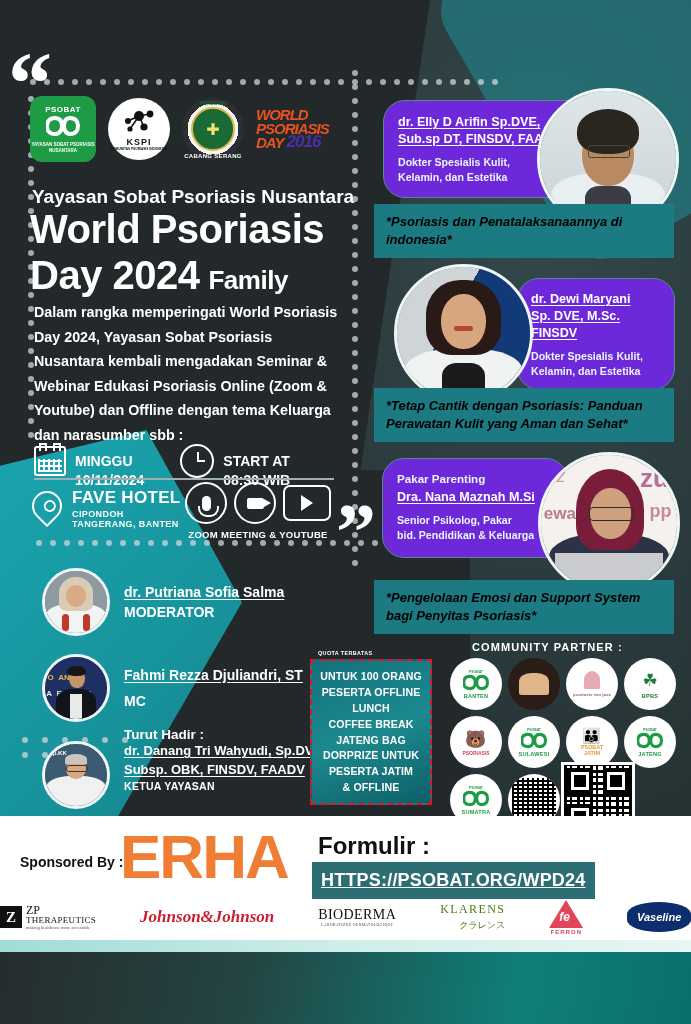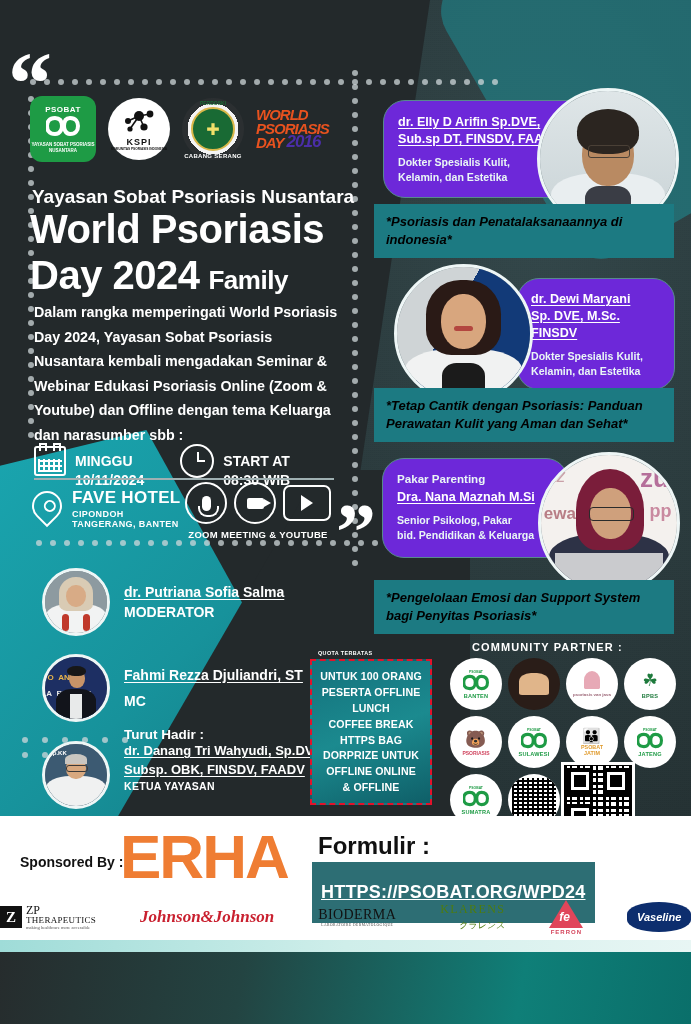--- a/index.html
+++ b/index.html
@@ -178,21 +178,21 @@
   .qr-eye{position:absolute;width:18px;height:18px;border:4px solid #000;background:#fff;}
   .qr-eye:after{content:"";position:absolute;inset:3px;background:#000;}
 
   
   .footer{position:absolute;left:0;top:816px;width:691px;height:124px;background:#fff;}
   .f-spon{position:absolute;left:20px;top:38px;color:#111;font-size:14px;font-weight:800;}
   .f-erha{position:absolute;left:120px;top:10px;color:#ef7d33;font-size:62px;font-weight:800;
     letter-spacing:-2px;line-height:1;font-family:"Liberation Sans",sans-serif;}
   .f-form{position:absolute;left:318px;top:16px;color:#111;font-size:24px;font-weight:800;}
   .f-url{position:absolute;left:312px;top:46px;background:#2d6e74;color:#fff;font-size:18px;
-    font-weight:800;padding:20px 9px;text-decoration:underline;letter-spacing:.2px;}
+    font-weight:800;padding:8px 9px;text-decoration:underline;letter-spacing:.2px;}
   .f-sponsors{position:absolute;left:0;top:78px;width:691px;height:46px;display:flex;
     align-items:center;justify-content:center;gap:44px;}
   .sp-zp{display:flex;align-items:center;gap:4px;}
   .sp-zp .zbox{width:22px;height:22px;background:#111;color:#fff;font-size:15px;font-weight:800;
     display:flex;align-items:center;justify-content:center;font-family:"Liberation Serif",serif;}
   .sp-zp .ztxt{line-height:1.05;color:#111;font-family:"Liberation Serif",serif;}
   .sp-zp .z1{font-size:12px;}
   .sp-zp .z2{font-size:9px;letter-spacing:.3px;}
   .sp-zp .z3{font-size:4.6px;color:#555;}
   .sp-jj{color:#c9202f;font-size:17px;font-family:"Liberation Serif",serif;font-weight:600;font-style:italic;text-align:right;}
@@ -592,23 +592,23 @@
       <div class="pc-sub-sm">KETUA YAYASAN</div>
     </div>
   </div>
 
   <div class="free-quota">QUOTA TERBATAS</div>
   <div class="free-box" id="free-lines">
       <div class="free-line">UNTUK 100 ORANG</div>
       <div class="free-line">PESERTA OFFLINE</div>
       <div class="free-line">LUNCH</div>
       <div class="free-line">COFFEE BREAK</div>
-      <div class="free-line">HTTPS BAG</div>
+      <div class="free-line">JATENG BAG</div>
       <div class="free-line">DORPRIZE  UNTUK</div>
-      <div class="free-line">OFFLINE ONLINE</div>
+      <div class="free-line">PESERTA JATIM</div>
       <div class="free-line">&amp; OFFLINE</div>
     </div>
 
   <div class="cp-title">COMMUNITY PARTNER :</div>
   <div class="cp-grid" id="cp-grid">
       <div class="cp">
         <div class="cp-top">PSOBAT</div>
         <svg width="26" height="17" viewBox="0 0 34 22">
           <path d="M9 3 C3 3 1 7 1 11 C1 15 3 19 9 19 C15 19 16 13 16 11 C16 7 15 3 9 3 Z" fill="none" stroke="#1e9b45" stroke-width="4"></path>
           <path d="M24 3 C30 3 32 7 32 11 C32 15 30 19 24 19 C19 19 18 13 18 11 C18 7 19 3 24 3 Z" fill="none" stroke="#1e9b45" stroke-width="4"></path>

